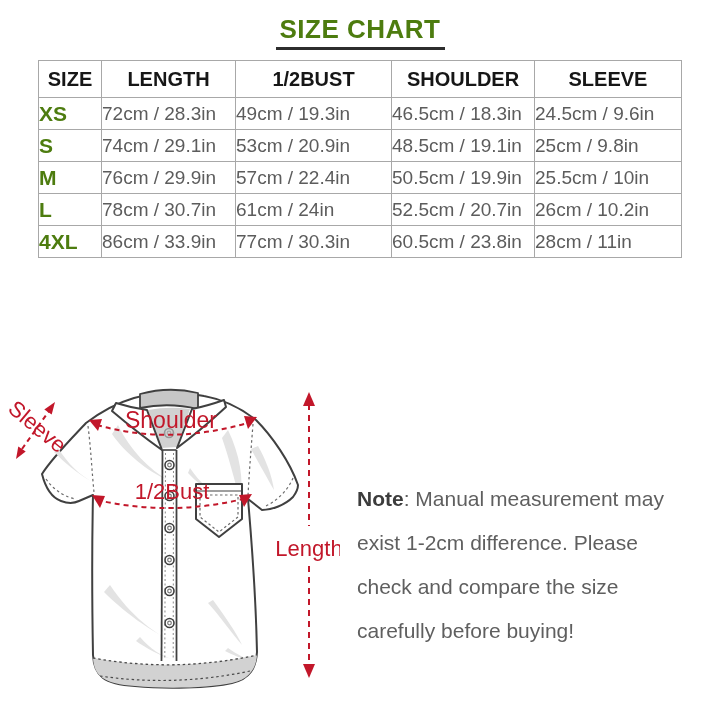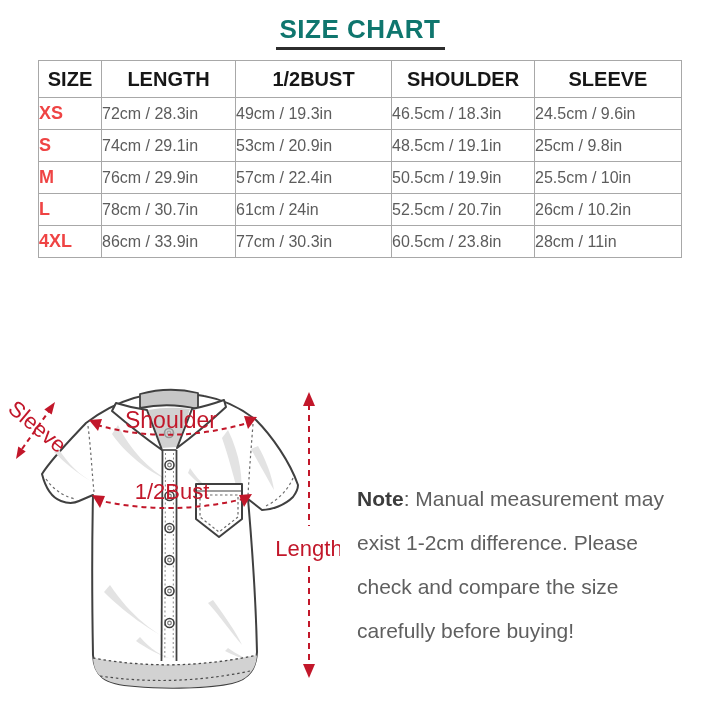--- a/index.html
+++ b/index.html
@@ -4,38 +4,38 @@
 <style>
   * { margin:0; padding:0; box-sizing:border-box; }
   html,body { background:#ffffff; }
   body { font-family:"Liberation Sans","DejaVu Sans",sans-serif; }
   .page {
     position:relative; width:720px; height:720px; background:#ffffff; overflow:hidden;
   }
   
   .title-wrap { position:absolute; top:14px; left:0; right:0; text-align:center; }
   .title {
-    display:inline-block; font-size:26px; font-weight:bold; color:#0f766e;
+    display:inline-block; font-size:26px; font-weight:bold; color:#4d7c0f;
     letter-spacing:0.5px; border-bottom:3px solid #2d2d2d; padding:0 4px 2px 4px;
   }
   
   table.size-table {
     position:absolute; left:38px; top:60px; width:643px;
     border-collapse:collapse; table-layout:fixed;
   }
   .size-table th, .size-table td {
     border:1px solid #a8a8a8; vertical-align:middle;
     white-space:nowrap; overflow:hidden;
   }
   .size-table thead th {
     height:37px; font-size:20px; font-weight:bold; color:#161616;
   }
   .size-table td { height:32px; }
-  .size-table td.size-col { font-size:18px; font-weight:bold; color:#ef4444; }
-  .size-table td.val { font-size:16px; font-weight:normal; color:#5c5c5c; }
+  .size-table td.size-col { font-size:21px; font-weight:bold; color:#4d7c0f; }
+  .size-table td.val { font-size:19px; font-weight:normal; color:#5c5c5c; }
   
   .shirt-svg { position:absolute; left:0; top:372px; width:340px; height:345px; }
   
   .note {
     position:absolute; left:357px; top:477px; width:318px;
     font-size:21px; line-height:44px; color:#5f5f5f;
   }
   .note b { color:#3c3c3c; font-weight:bold; }
 </style>
 </head>

